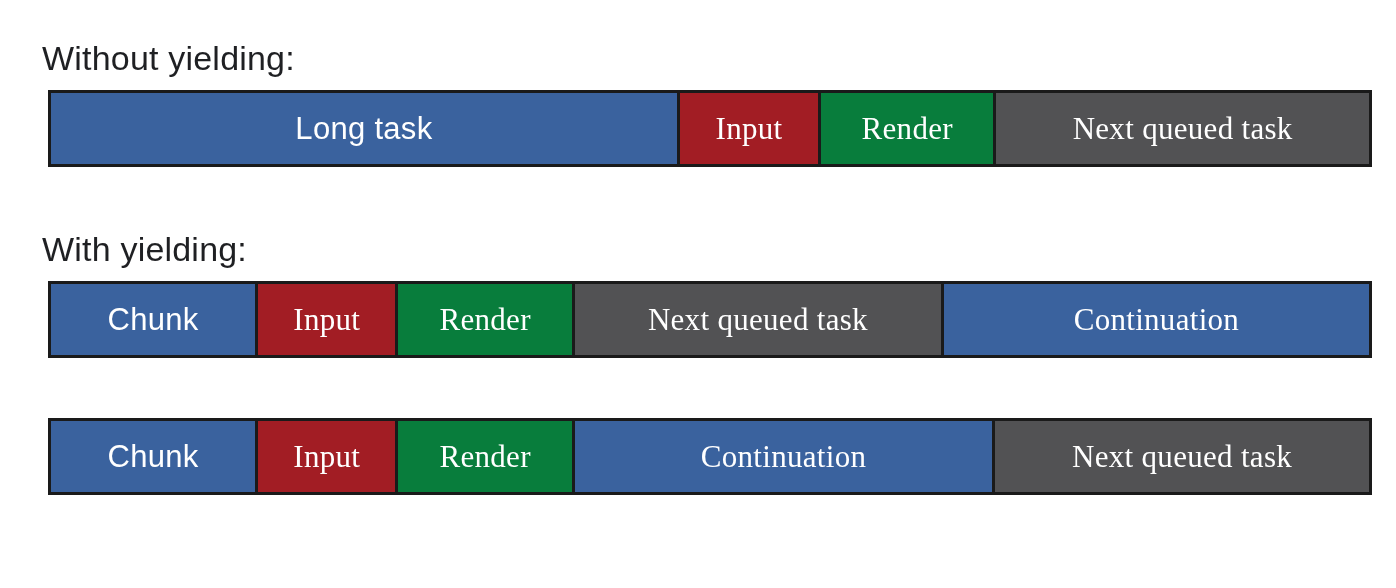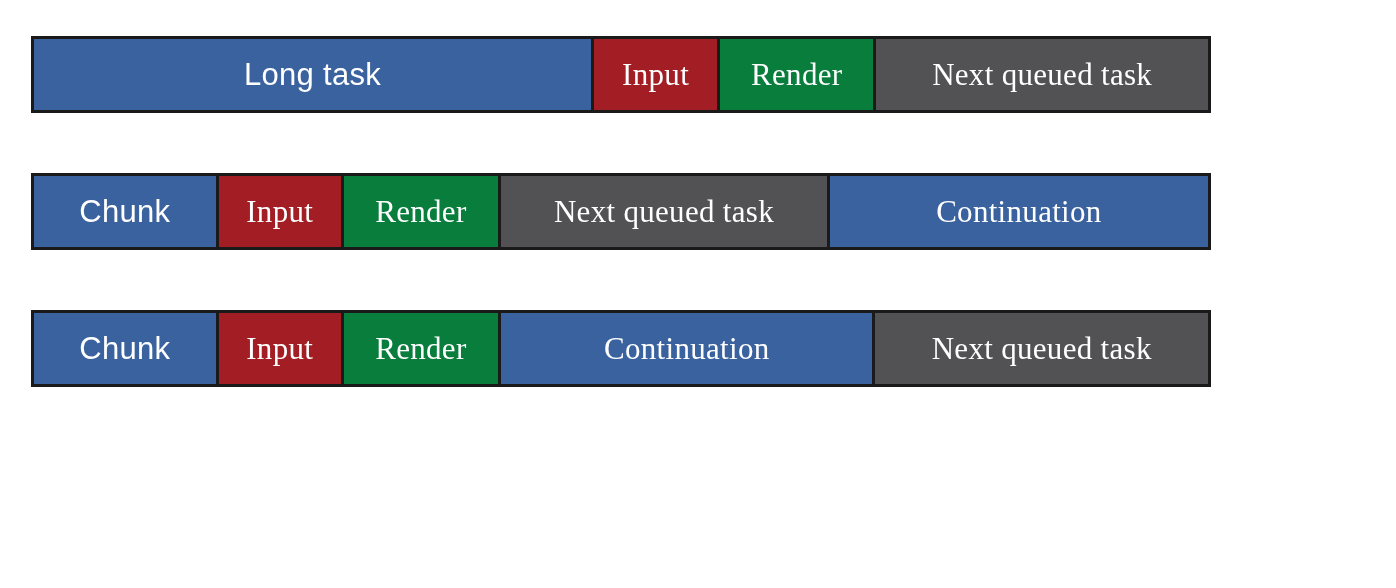--- a/index.html
+++ b/index.html
@@ -24,22 +24,22 @@
   .section-heading {
     margin: 0 0 10px 42px;
     font-size: 34px;
     line-height: 44px;
     font-weight: 400;
     letter-spacing: 0.2px;
     color: #1f2023;
   }
   .bar {
     display: flex;
-    margin-left: 31px;
-    width: 1180px;
+    margin-left: 48px;
+    width: 1324px;
     height: 77px;
     align-items: stretch;
   }
   .segment {
     box-sizing: border-box;
     border: 3px solid #1a1a1a;
     display: flex;
     align-items: center;
     justify-content: center;
     color: #ffffff;
@@ -55,29 +55,31 @@
     font-family: Liberation Serif, serif;
   }
 </style>
 </head>
 <body>
 
 <div class="canvas">
   <div class="diagram">
 
     <div class="section">
+      <h2 class="section-heading">Without yielding:</h2>
       <div class="bar">
           <div class="segment" style="background: rgb(58, 98, 158); flex-grow: 633;">Long task</div>
           <div class="segment" style="background: rgb(162, 29, 36); flex-grow: 140;">Input</div>
           <div class="segment" style="background: rgb(8, 125, 60); flex-grow: 174;">Render</div>
           <div class="segment" style="background: rgb(82, 82, 84); flex-grow: 377;">Next queued task</div>
         </div>
     </div>
 
     <div class="section">
+      <h2 class="section-heading">With yielding:</h2>
       <div class="bar">
           <div class="segment" style="background: rgb(58, 98, 158); flex-grow: 207;">Chunk</div>
           <div class="segment" style="background: rgb(162, 29, 36); flex-grow: 139;">Input</div>
           <div class="segment" style="background: rgb(8, 125, 60); flex-grow: 176;">Render</div>
           <div class="segment" style="background: rgb(82, 82, 84); flex-grow: 371;">Next queued task</div>
           <div class="segment" style="background: rgb(58, 98, 158); flex-grow: 431;">Continuation</div>
         </div>
     </div>
 
     <div class="section">

